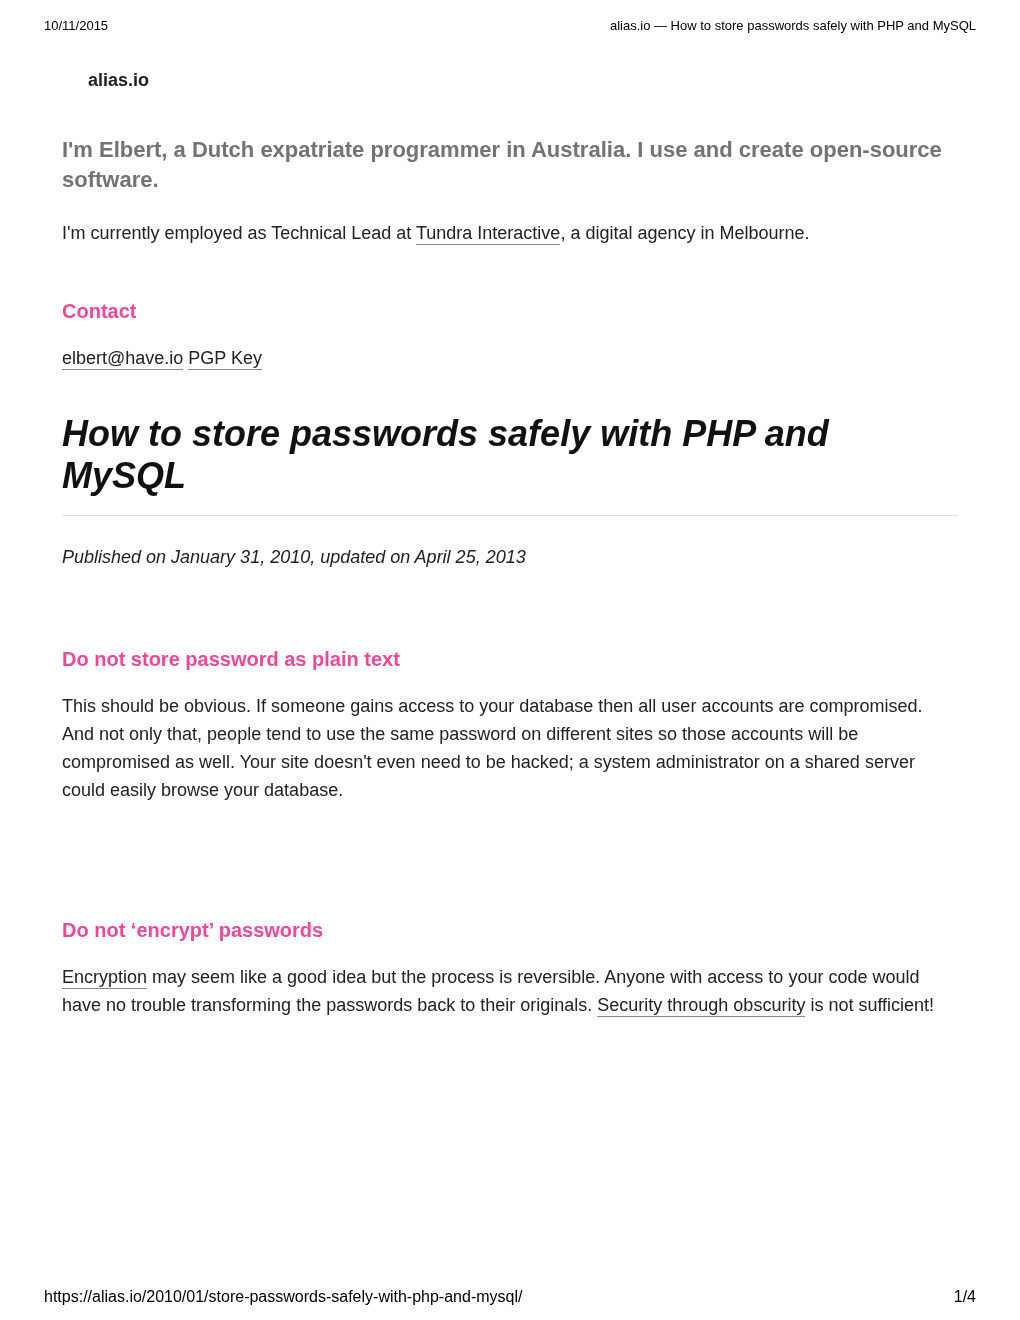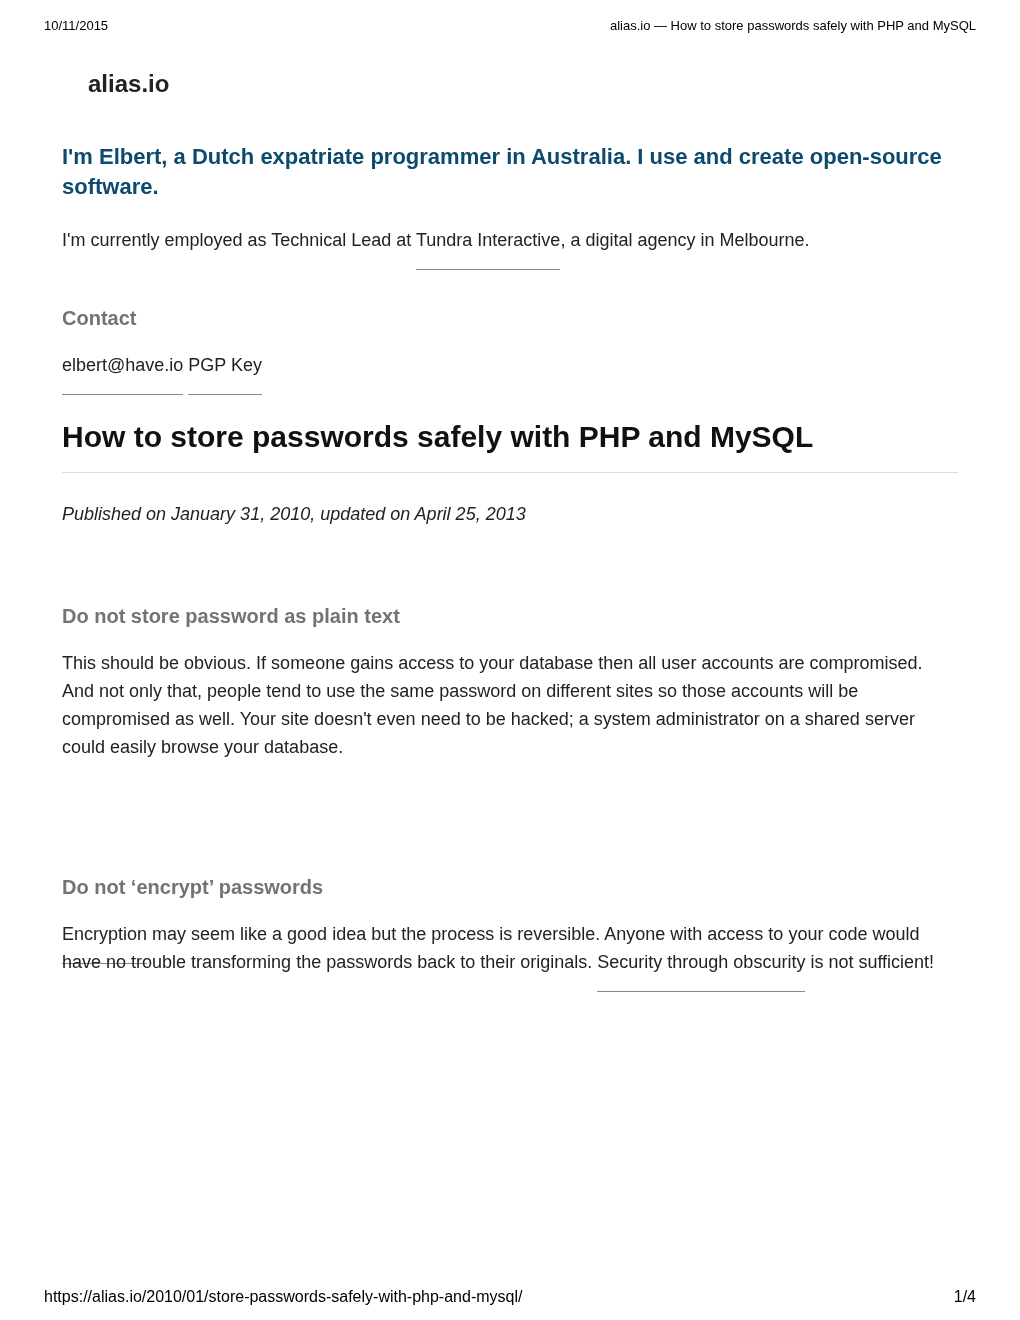--- a/index.html
+++ b/index.html
@@ -33,62 +33,63 @@
   .print-footer .url { float: left; }
   .print-footer .page { float: right; text-align: right; }
   .content {
     position: absolute;
     top: 60px;
     left: 62px;
     right: 62px;
     font-family: "Segoe UI", "Helvetica Neue", Arial, sans-serif;
   }
   .site-title {
-    font-size: 24px;
+    font-size: 18px;
     font-weight: 700;
     color: #222;
     margin: 10px 0 44px 26px;
     font-family: Arial, Helvetica, sans-serif;
   }
   h2.orange {
-    color: #0c4a6e;
+    color: #737373;
     font-family: Arial, Helvetica, sans-serif;
     font-weight: 700;
     font-size: 22px;
     line-height: 1.35;
     margin: 0 0 26px 0;
   }
   h3.orange {
-    color: #737373;
+    color: #ec4899;
     font-family: Arial, Helvetica, sans-serif;
     font-weight: 700;
     font-size: 20px;
     margin: 0 0 22px 0;
   }
   p {
     font-size: 18px;
     line-height: 1.55;
     color: #222;
     margin: 0 0 18px 0;
   }
   p.meta {
     font-style: italic;
     margin-bottom: 28px;
   }
   .ulink {
     border-bottom: 1px solid #888;
-    padding-bottom: 19px;
+    padding-bottom: 1px;
     margin-top: 6px;
   }
   h1.article-title {
     font-family: Arial, Helvetica, sans-serif;
     font-weight: 700;
-    font-size: 30px;
+    font-size: 36px;
     color: #111;
     margin: 40px 0 18px 0;
+    font-style: italic;
   }
   hr.rule {
     border: none;
     border-top: 1px solid #ddd;
     margin: 0 0 28px 0;
   }
   .section-gap { height: 48px; }
   strong { font-weight: 700; }
 </style>
 </head>

